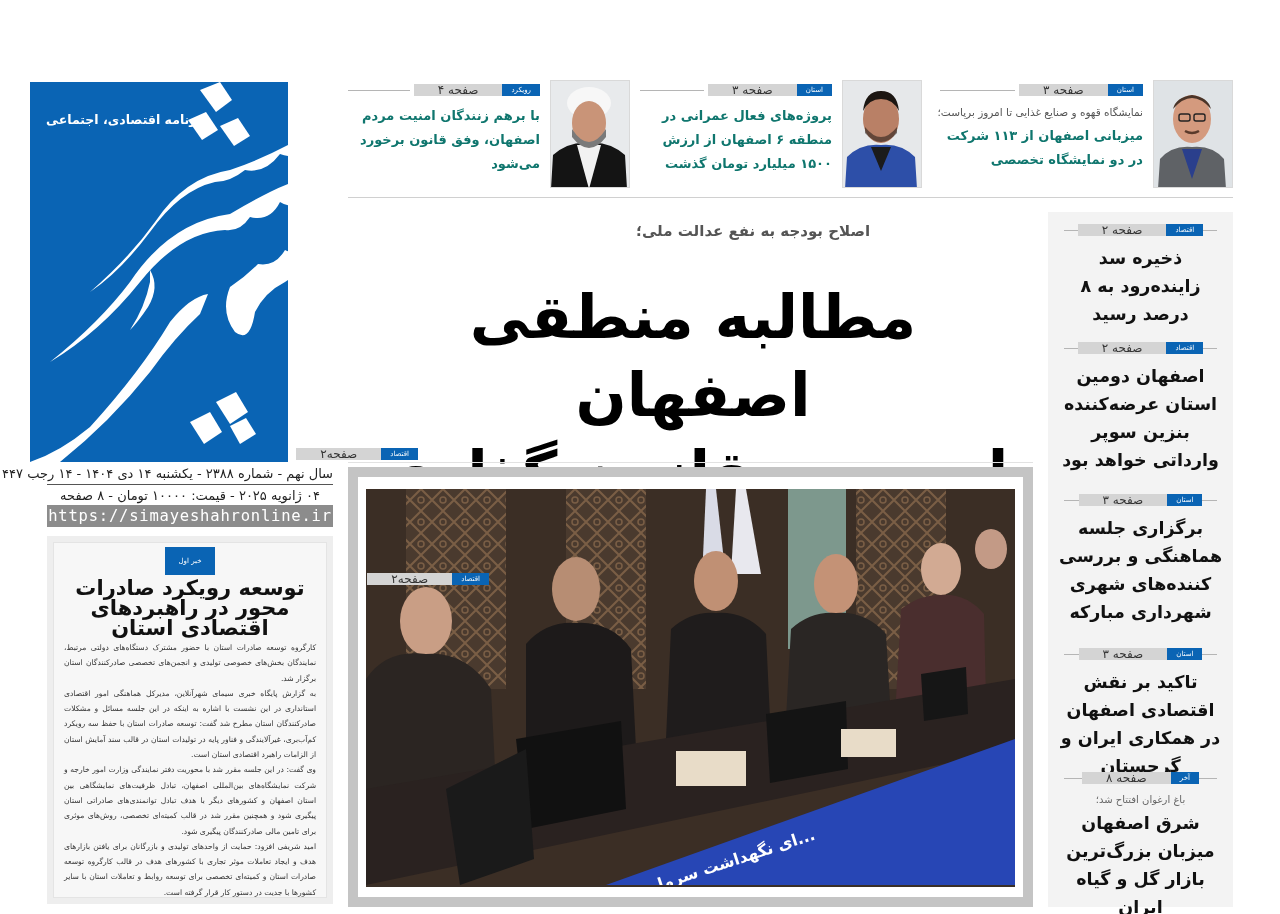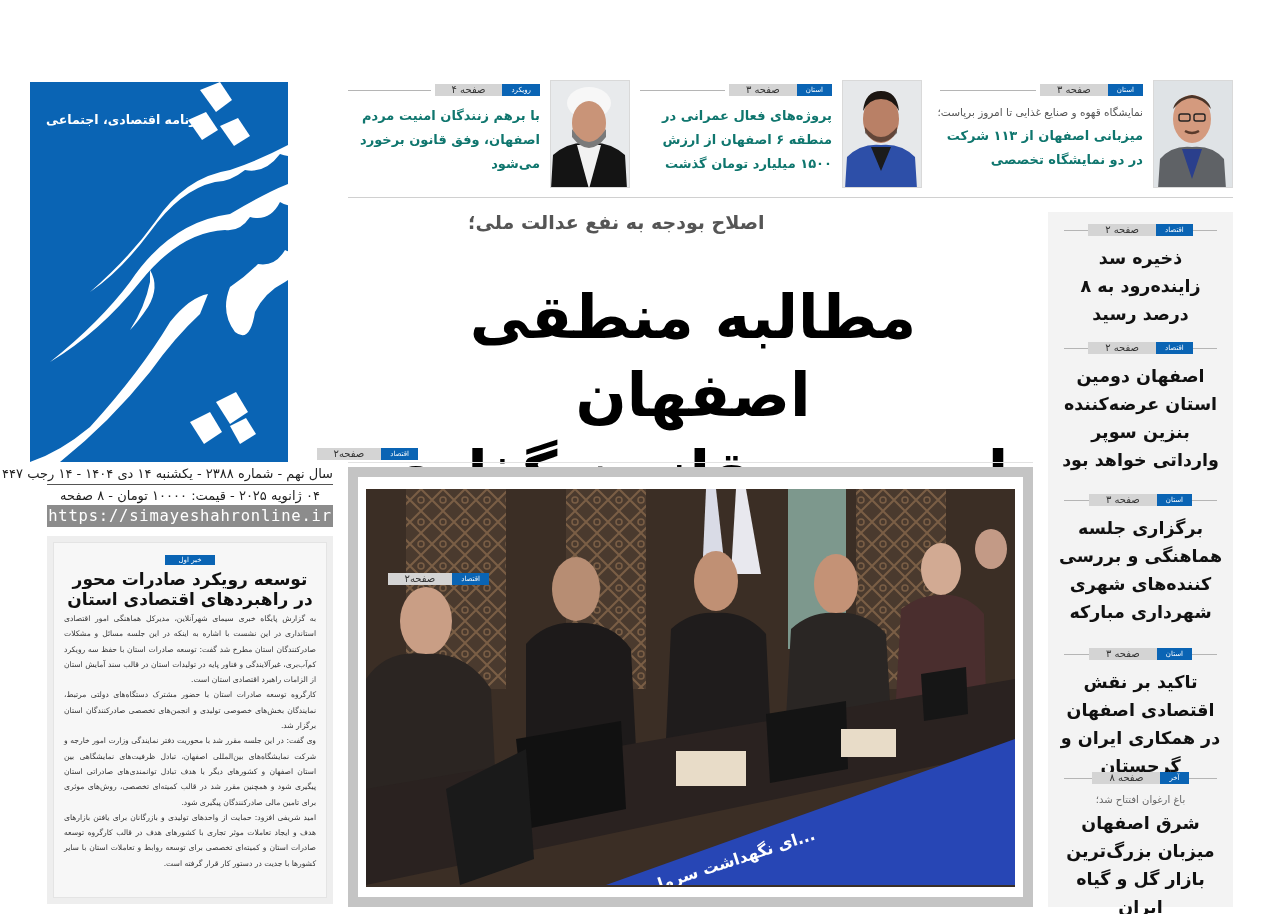--- a/index.html
+++ b/index.html
@@ -2,21 +2,21 @@
 <html><head>
   <meta charset="utf-8">
   <style>
     * { box-sizing: border-box; margin: 0; padding: 0; }
     html, body { width: 1280px; height: 914px; background: #ffffff; overflow: hidden; }
     body { position: relative; font-family: "DejaVu Sans", sans-serif; color: #1a1a1a; }
 
     
     .tagrow { display: flex; align-items: center; direction: rtl; height: 12px; }
     .tag-cat { background: #0a64b4; color: #fff; font-size: 7px; line-height: 12px; padding: 0 9px; height: 12px; white-space: nowrap; }
-    .tag-page { background: #d4d4d4; color: #333; font-size: 10px; line-height: 12px; padding: 0 17px; height: 12px; white-space: nowrap; }
+    .tag-page { background: #d4d4d4; color: #333; font-size: 12px; line-height: 12px; padding: 0 24px; height: 12px; white-space: nowrap; }
     .tag-line { flex: 1; height: 1px; background: #b5b5b5; margin-right: 4px; }
     .tag-line-l { flex: 1; height: 1px; background: #b5b5b5; margin-left: 4px; }
 
     
     .teaser { position: absolute; top: 80px; height: 108px; direction: rtl; }
     .teaser .photo { position: absolute; right: 0; top: 0; width: 80px; height: 108px; background: #eceef0; border: 1px solid #d9d9d9; overflow: hidden; }
     .teaser .body { position: absolute; top: 4px; right: 90px; left: 0; }
     .teaser .kicker { font-size: 10.5px; color: #555; margin-top: 10px; white-space: nowrap; text-align: right; }
     .teaser .title { font-size: 13px; font-weight: bold; line-height: 24px; color: #0f766e; text-align: right; margin-top: 8px; }
     .teaser .kicker + .title { margin-top: 6px; }
@@ -27,27 +27,27 @@
     .masthead .tagline { position: absolute; top: 30px; left: 16px; color: #fff; font-size: 12.5px; font-weight: bold; direction: rtl; white-space: nowrap; }
     .masthead svg { position: absolute; left: 0; top: 0; }
     .issue-line { position: absolute; left: 47px; width: 286px; text-align: center; font-size: 13px; direction: rtl; color: #222; white-space: nowrap; }
     .issue-rule { position: absolute; left: 47px; width: 286px; height: 1px; background: #555; }
     .url-bar { position: absolute; left: 47px; top: 505px; width: 286px; height: 22px; background: #8c8c8c; color: #fff; font-family: "DejaVu Sans Mono", monospace; font-size: 15.5px; font-weight: normal; letter-spacing: 0.8px; line-height: 22px; text-align: center; }
 
     
     .lead-box { position: absolute; left: 47px; top: 536px; width: 286px; height: 368px; background: #eeeeee; padding: 6px; }
     .lead-inner { background: #f7f7f7; border: 1px solid #e4e4e4; width: 100%; height: 100%; padding: 4px 10px; direction: rtl; }
     .lead-label-wrap { text-align: center; }
-    .lead-label { display: inline-block; background: #0a64b4; color: #fff; font-size: 7px; padding: 1px 14px; }
-    .lead-title { font-size: 17px; font-weight: bold; text-align: center; line-height: 20px; margin-top: 3px; color: #111; }
+    .lead-label { display: inline-block; background: #0a64b4; color: #fff; font-size: 7px; padding: 10px 14px; }
+    .lead-title { font-size: 21px; font-weight: bold; text-align: center; line-height: 20px; margin-top: 3px; color: #111; }
     .lead-text { font-size: 7.6px; line-height: 15.3px; color: #333; text-align: justify; margin-top: 2px; }
     .lead-text p { margin: 0; }
 
     
-    .surtitle { position: absolute; top: 211px; left: 348px; width: 690px; text-align: left; font-size: 19px; font-weight: bold; color: #555; direction: rtl; padding-left: 120px; }
+    .surtitle { position: absolute; top: 222px; left: 348px; width: 690px; text-align: center; font-size: 15px; font-weight: bold; color: #555; direction: rtl; padding-left: 120px; }
     .headline { position: absolute; top: 278px; left: 348px; width: 690px; text-align: center; direction: rtl; font-family: "DejaVu Sans", sans-serif; font-weight: bold; color: #000; font-size: 60px; line-height: 78px; letter-spacing: -2px; }
     .main-tag { position: absolute; left: 348px; top: 448px; width: 70px; }
     .main-rule { position: absolute; top: 462px; left: 348px; width: 685px; height: 1px; background: #e2e2e2; }
     .photo-frame { position: absolute; left: 348px; top: 467px; width: 685px; height: 440px; background: #c4c4c4; padding: 10px; }
     .photo-white { width: 100%; height: 100%; background: #fff; padding: 12px 8px 10px 8px; }
     .photo { position: relative; width: 100%; height: 100%; overflow: hidden; background: #3a2f27; }
     .photo-headline { position: absolute; top: 21px; left: 53px; width: 542px; height: 42px; background: #fff; direction: rtl; text-align: center; font-size: 26px; font-weight: bold; line-height: 42px; color: #000; letter-spacing: -0.5px; }
     .photo-tag { position: absolute; top: 84px; left: 57px; width: 66px; }
 
     
@@ -151,22 +151,22 @@
 <div class="issue-line" style="top: 466px;">سال نهم - شماره ۲۳۸۸ - یکشنبه ۱۴ دی ۱۴۰۴ - ۱۴ رجب ۱۴۴۷</div>
 <div class="issue-rule" style="top: 484px;"></div>
 <div class="issue-line" style="top: 488px;">۰۴ ژانویه ۲۰۲۵ - قیمت: ۱۰۰۰۰ تومان - ۸ صفحه</div>
 <div class="url-bar">https://simayeshahronline.ir</div>
 
 <div class="lead-box">
   <div class="lead-inner">
     <div class="lead-label-wrap"><span class="lead-label">خبر اول</span></div>
     <div class="lead-title">توسعه رویکرد صادرات محور در راهبردهای اقتصادی استان</div>
     <div class="lead-text">
+      <p>کارگروه توسعه صادرات استان با حضور مشترک دستگاه‌های دولتی مرتبط، نمایندگان بخش‌های خصوصی تولیدی و انجمن‌های تخصصی صادرکنندگان استان برگزار شد.</p>
       <p>به گزارش پایگاه خبری سیمای شهرآنلاین، مدیرکل هماهنگی امور اقتصادی استانداری در این نشست با اشاره به اینکه در این جلسه مسائل و مشکلات صادرکنندگان استان مطرح شد گفت: توسعه صادرات استان با حفظ سه رویکرد کم‌آب‌بری، غیرآلایندگی و فناور پایه در تولیدات استان در قالب سند آمایش استان از الزامات راهبرد اقتصادی استان است.</p>
-      <p>کارگروه توسعه صادرات استان با حضور مشترک دستگاه‌های دولتی مرتبط، نمایندگان بخش‌های خصوصی تولیدی و انجمن‌های تخصصی صادرکنندگان استان برگزار شد.</p>
       <p>وی گفت: در این جلسه مقرر شد با محوریت دفتر نمایندگی وزارت امور خارجه و شرکت نمایشگاه‌های بین‌المللی اصفهان، تبادل ظرفیت‌های نمایشگاهی بین استان اصفهان و کشورهای دیگر با هدف تبادل توانمندی‌های صادراتی استان پیگیری شود و همچنین مقرر شد در قالب کمیته‌ای تخصصی، روش‌های موثری برای تامین مالی صادرکنندگان پیگیری شود.</p>
       <p>امید شریفی افزود: حمایت از واحدهای تولیدی و بازرگانان برای یافتن بازارهای هدف و ایجاد تعاملات موثر تجاری با کشورهای هدف در قالب کارگروه توسعه صادرات استان و کمیته‌ای تخصصی برای توسعه روابط و تعاملات استان با سایر کشورها با جدیت در دستور کار قرار گرفته است.</p>
     </div>
   </div>
 </div>
 
 <div class="surtitle">اصلاح بودجه به نفع عدالت ملی؛</div>
 <div class="headline">
   <div>مطالبه منطقی اصفهان</div>
   <div>از مسیر قانون گذاری</div>

